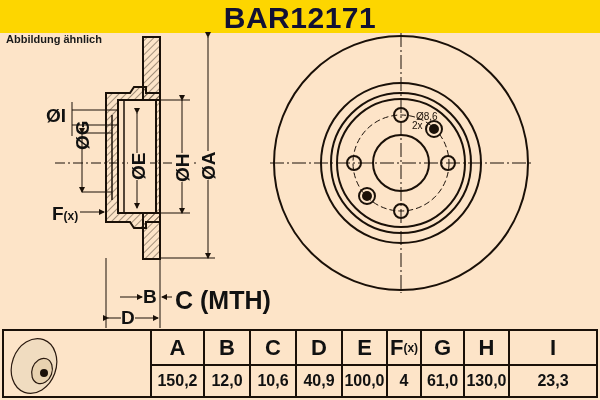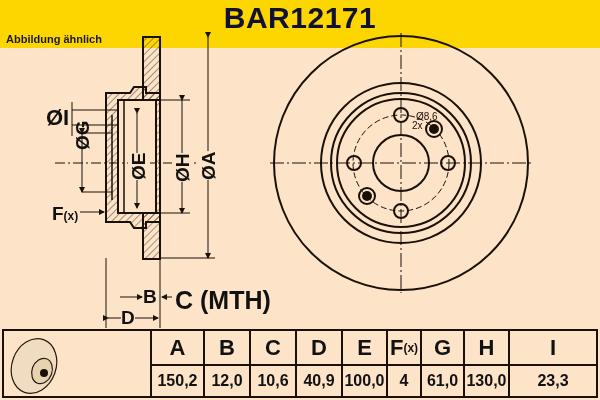--- a/index.html
+++ b/index.html
@@ -1,17 +1,17 @@
 <!DOCTYPE html>
 <html><head>
 <meta charset="utf-8">
 <style>
   html, body { margin:0; padding:0; }
   body { width:600px; height:400px; background:#fde4c8; position:relative; overflow:hidden; font-family:"Liberation Sans", sans-serif; }
-  .header { position:absolute; left:0; top:0; width:600px; height:48px; background:#fdd600; text-align:center; }
+  .header { position:absolute; left:0; top:0; width:600px; height:33px; background:#fdd600; text-align:center; }
   .title { font-weight:bold; font-size:30px; line-height:35px; color:#111133; letter-spacing:0.5px; }
   .note { position:absolute; left:6px; top:33px; font-size:11px; font-weight:bold; color:#1a1a1a; line-height:12px; }
   svg.draw { position:absolute; left:0; top:0; }
   .tbl { position:absolute; left:2px; top:329px; width:596px; height:69px; border:2px solid #1a1008; box-sizing:border-box; display:flex; background:#fde4c8; }
   .thumb { width:146px; border-right:2px solid #1a1008; position:relative; }
   .cols { flex:1; display:flex; }
   .col { display:flex; flex-direction:column; border-right:2px solid #1a1008; }
   .col:last-child { border-right:none; }
   .col .h { height:33px; border-bottom:2px solid #1a1008; display:flex; align-items:center; justify-content:center; font-weight:bold; font-size:22px; color:#111; }
   .col .v { flex:1; display:flex; align-items:center; justify-content:center; font-weight:bold; font-size:16px; color:#111; }
@@ -82,21 +82,21 @@
     <circle cx="434" cy="129" r="4" fill="#1a1008"></circle>
     <circle cx="367" cy="196" r="8"></circle>
     <circle cx="367" cy="196" r="4" fill="#1a1008"></circle>
     <line x1="270" y1="163" x2="532" y2="163" stroke-width="1" stroke-dasharray="14,3,2,3"></line>
     <line x1="401" y1="33" x2="401" y2="293" stroke-width="1" stroke-dasharray="14,3,2,3"></line>
   </g>
   <text x="416" y="120" font-family="Liberation Sans, sans-serif" font-size="10" fill="#1a1008">Ø8,6</text>
   <text x="412" y="129" font-family="Liberation Sans, sans-serif" font-size="10" fill="#1a1008">2x</text>
 </svg>
 
-<div class="lbl" style="left:46px;top:105px;font-size:22px;">ØI</div>
+<div class="lbl" style="left:46px;top:105px;font-size:19px;">ØI</div>
 <div class="lbl" style="left:72px;top:150px;font-size:19px;transform:rotate(-90deg);transform-origin:left top;">ØG</div>
 <div class="lbl" style="left:128px;top:180px;font-size:19px;transform:rotate(-90deg);transform-origin:left top;background:#fde4c8;">ØE</div>
 <div class="lbl" style="left:172px;top:182px;font-size:19px;transform:rotate(-90deg);transform-origin:left top;background:#fde4c8;">ØH</div>
 <div class="lbl" style="left:198px;top:180px;font-size:19px;transform:rotate(-90deg);transform-origin:left top;background:#fde4c8;">ØA</div>
 <div class="lbl" style="left:52px;top:203px;font-size:19px;text-align:center;"><span>F</span><span style="font-size:12px">(x)</span></div>
 <div class="lbl" style="left:143px;top:286px;font-size:19px;">B</div>
 <div class="lbl" style="left:175px;top:286px;font-size:25px;">C (MTH)</div>
 <div class="lbl" style="left:121px;top:307px;font-size:19px;background:#fde4c8;">D</div>
 
 <div class="tbl">

